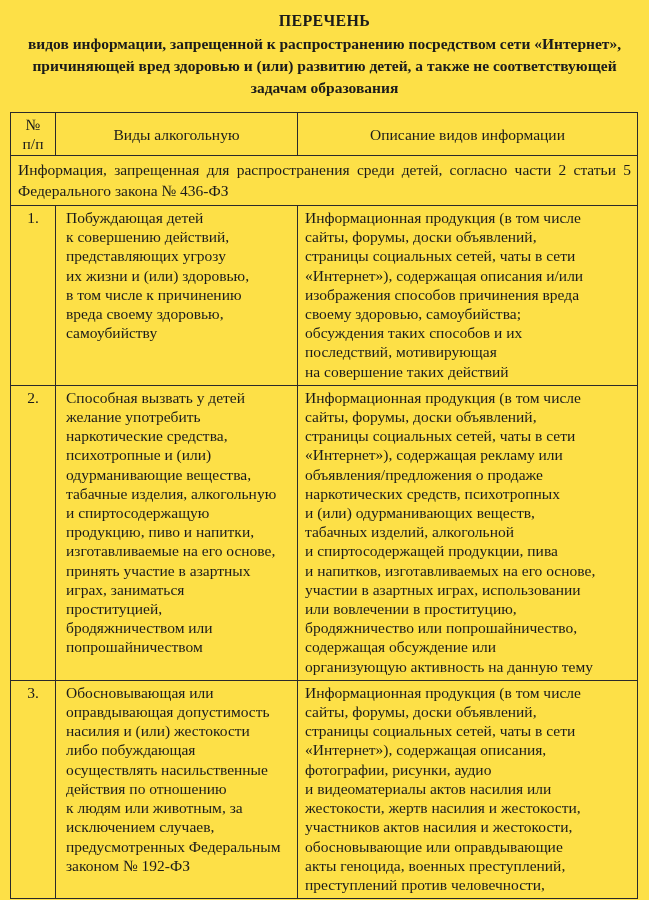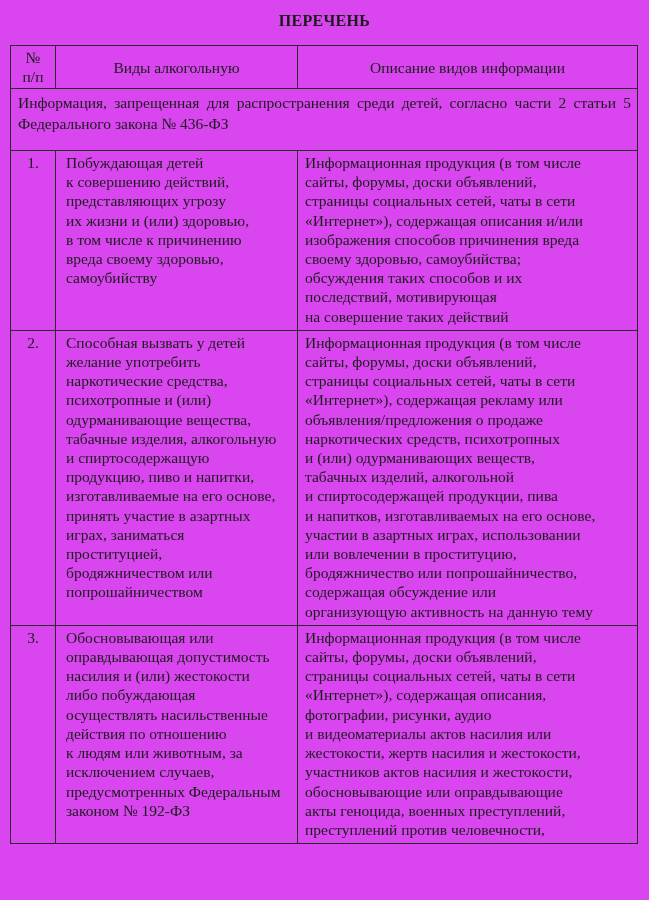--- a/index.html
+++ b/index.html
@@ -5,21 +5,21 @@
   html, body {
     margin: 0;
     padding: 0;
     background: #ffffff;
   }
   .page {
     position: relative;
     width: 649px;
     height: 900px;
     margin: 0 auto;
-    background: #d946ef;
+    background: #fde047;
     color: #1b1b1b;
     font-family: "Liberation Serif", "DejaVu Serif", serif;
     overflow: hidden;
   }
   .doc-title {
     margin-top: 10px;
     text-align: center;
     font-weight: bold;
     font-size: 16px;
     line-height: 22px;
@@ -51,21 +51,21 @@
   .doc-table th {
     font-weight: normal;
     text-align: center;
     vertical-align: middle;
     height: 40px;
     line-height: 19px;
     padding: 1px 2px;
     white-space: pre-line;
   }
   .section-row td {
-    padding: 3px 6px 16px 7px;
+    padding: 3px 6px 4px 7px;
     line-height: 21px;
     text-align: justify;
     margin-left: 26px;
   }
   .cell-num {
     text-align: center;
     padding-top: 2px;
     line-height: 19.2px;
   }
   .cell-type {
@@ -82,20 +82,21 @@
   tr.row-2 { height: 288px; }
   tr.row-3 { height: 214px; }
 </style>
 </head>
 <body>
 
 <div class="page">
 
   <div class="doc-title">ПЕРЕЧЕНЬ</div>
 
+  <div class="doc-subtitle">видов информации, запрещенной к распространению посредством сети «Интернет», причиняющей вред здоровью и (или) развитию детей, а также не соответствующей задачам образования</div>
 
   <table class="doc-table">
     <colgroup>
       <col class="c-num">
       <col class="c-type">
       <col class="c-desc">
     </colgroup>
     <thead>
       <tr>
         <th>№

